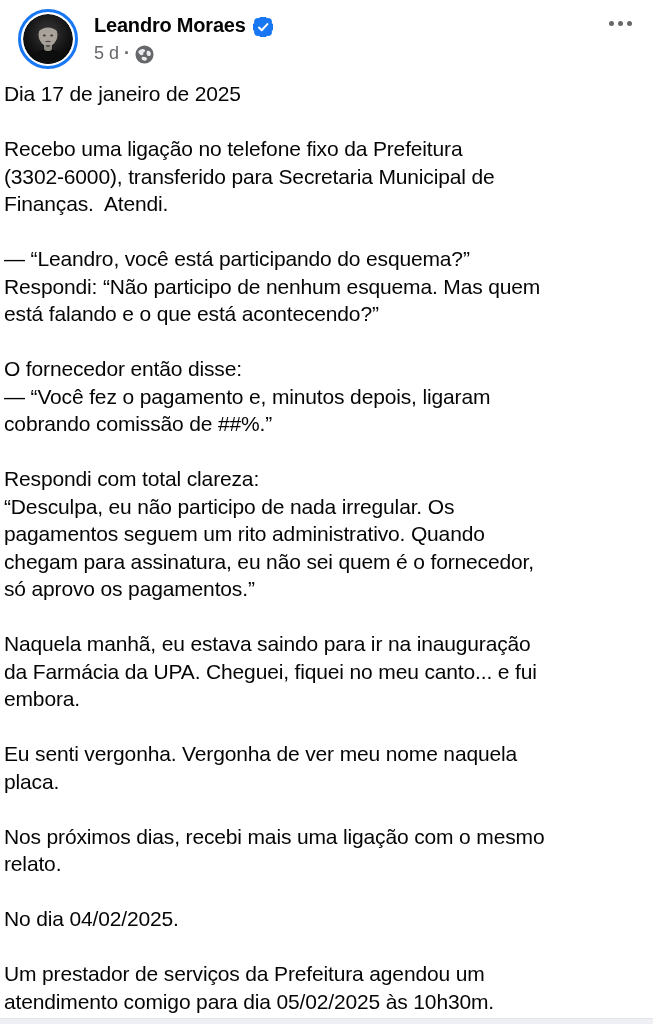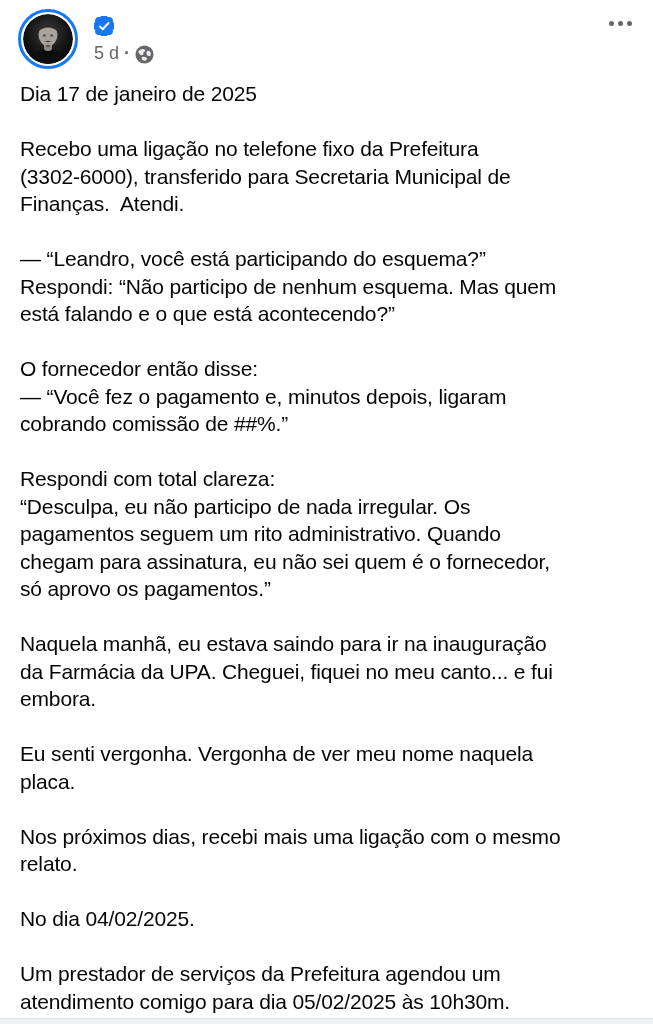--- a/index.html
+++ b/index.html
@@ -51,21 +51,21 @@
     width: 48px; height: 30px;
     display: flex; align-items: center; justify-content: center; gap: 4px;
     cursor: pointer; border-radius: 6px;
   }
   .more-btn .dot {
     width: 5px; height: 5px; border-radius: 50%; background: #65676B;
   }
 
   
   .post-body {
-    position: absolute; left: 20px; right: 18px; top: 80px;
+    position: absolute; left: 4px; right: 18px; top: 80px;
     font-size: 21px; line-height: 27.5px;
     letter-spacing: -0.15px;
     color: #050505;
     white-space: pre-wrap;
     word-wrap: break-word;
   }
 
   
   .bottom-strip {
     position: absolute; left: 0; right: 0; bottom: 0; height: 6px;
@@ -105,20 +105,21 @@
           <ellipse cx="21.3" cy="21.5" rx="1.5" ry="1" fill="#3c3a38"></ellipse>
           <ellipse cx="28.7" cy="21.5" rx="1.5" ry="1" fill="#3c3a38"></ellipse>
 
           <path d="M21.5 27.5 Q25 26 28.5 27.5 Q25 29 21.5 27.5 Z" fill="#4a4641"></path>
           <path d="M23 30.5 Q25 31.8 27 30.5 L26.5 32.5 Q25 33.3 23.5 32.5 Z" fill="#4a4641"></path>
         </g>
       </svg>
     </div>
 
     <div class="name-row">
+      <span class="profile-name">Leandro Moraes</span>
       <span class="verified-badge">
         <svg viewBox="-10 -10 20 20" width="20" height="20" xmlns="http://www.w3.org/2000/svg">
           <g fill="#1877F2">
             <circle cx="7" cy="0" r="4"></circle>
               <circle cx="-7" cy="0" r="4"></circle>
             <circle cx="0" cy="7" r="4"></circle>
               <circle cx="0" cy="-7" r="4"></circle>
             <circle cx="4.95" cy="4.95" r="4"></circle>
               <circle cx="-4.95" cy="4.95" r="4"></circle>
             <circle cx="4.95" cy="-4.95" r="4"></circle>

